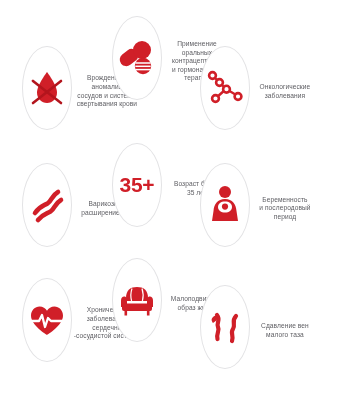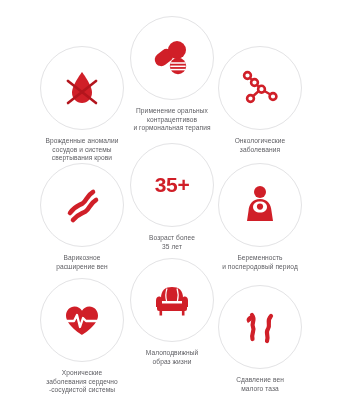--- a/index.html
+++ b/index.html
@@ -5,21 +5,21 @@
   html,body{margin:0;padding:0;}
   body{
     width:361px;height:400px;
     background:#ffffff;
     font-family:"Liberation Sans","DejaVu Sans",sans-serif;
     overflow:hidden;
     position:relative;
   }
   .board{position:absolute;inset:0;}
 
-  .item{position:absolute;width:120px;display:flex;flex-direction:column;align-items:center;}
+  .item{position:absolute;width:120px;display:flex;flex-direction:row;align-items:center;}
 
   .circle{
     width:84px;height:84px;border-radius:50%;
     border:1px solid #e3e3e5;
     background:#fff;
     display:flex;align-items:center;justify-content:center;
     box-sizing:border-box;
   }
   .circle svg{display:block;}
 

